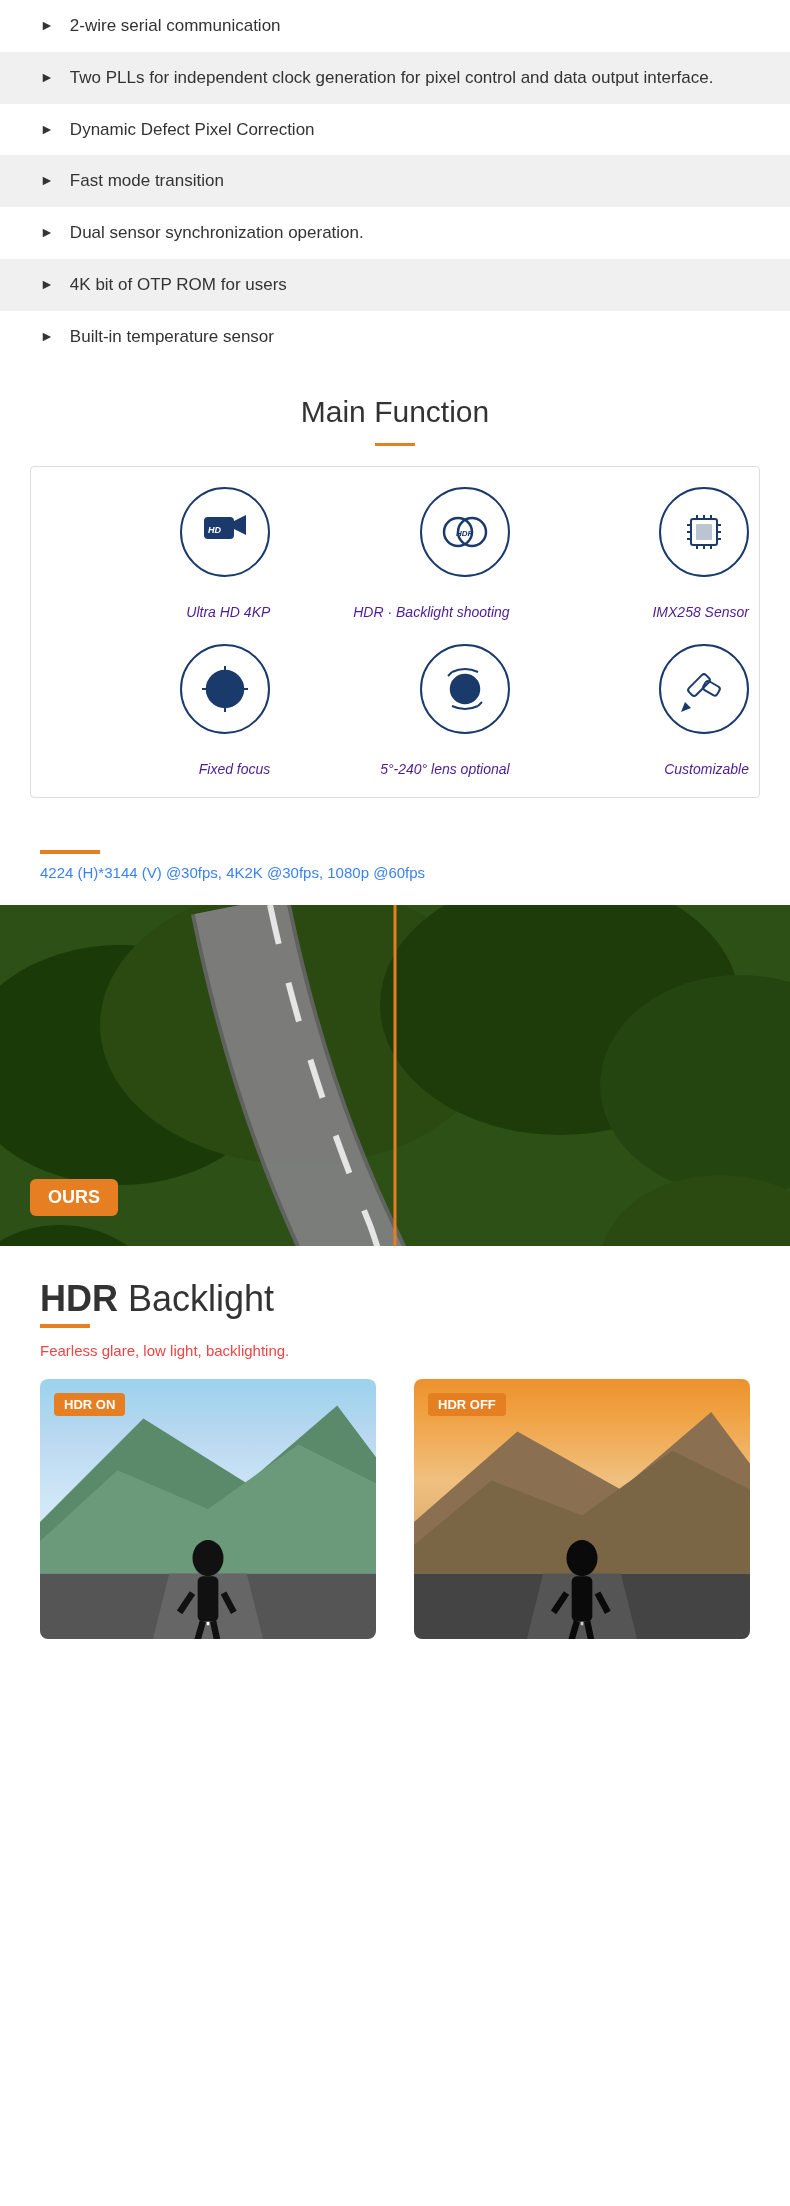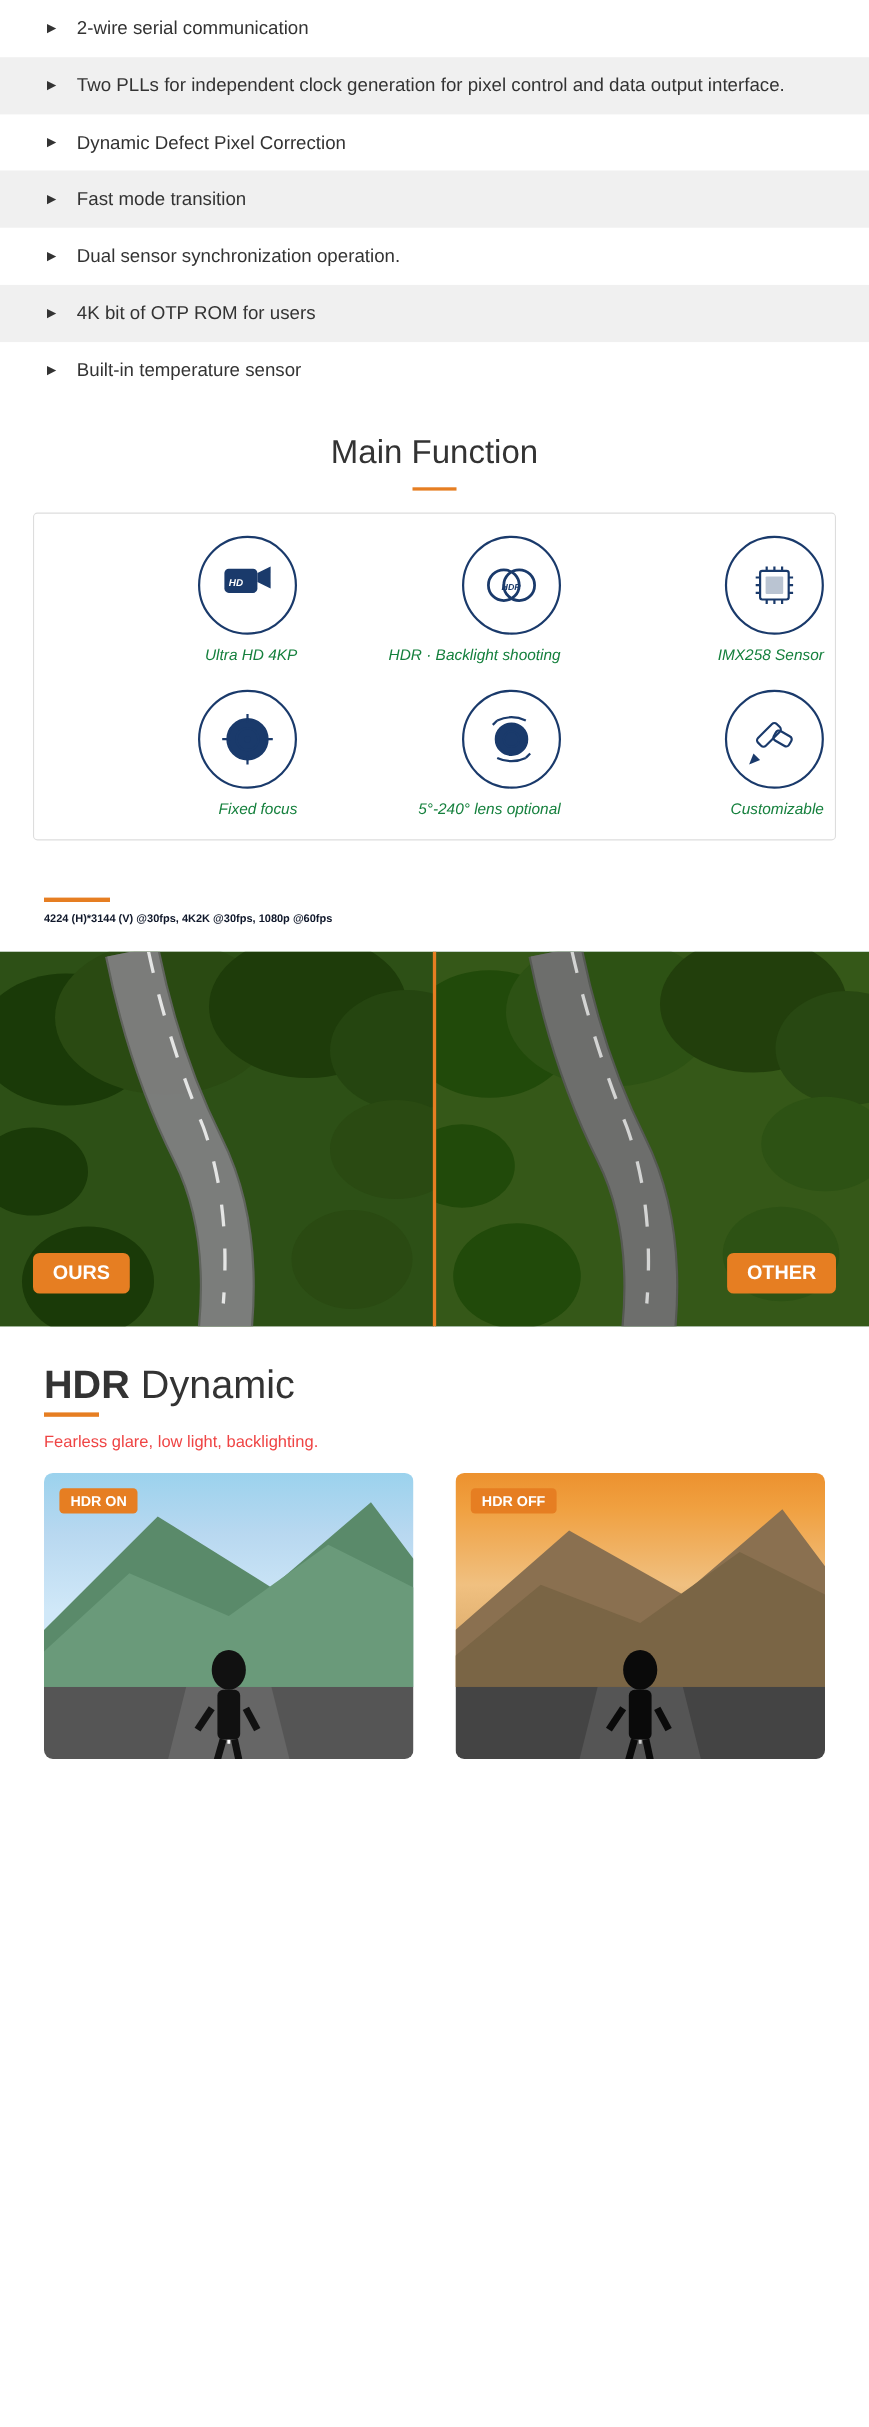--- a/index.html
+++ b/index.html
@@ -80,22 +80,23 @@
       background: #fff;
       color: #1a3a6b;
     }
     .icon-circle svg {
       width: 54px;
       height: 54px;
       fill: #1a3a6b;
     }
     .icon-label {
       font-size: 14px;
-      color: #15803d;
+      color: #4c1d95;
       text-align: center;
+      margin-top: 17px;
     }
 
     
     .fourk-section {
       padding: 24px 40px 8px;
     }
     .fourk-title {
       font-size: 42px;
       font-weight: 900;
       color: #333;
@@ -107,24 +108,23 @@
       font-weight: 400;
       font-size: 36px;
     }
     .fourk-underline {
       width: 60px;
       height: 4px;
       background: #e67e22;
       margin: 4px 0 10px;
     }
     .fourk-subtitle {
-      font-size: 10px;
-      color: #0f172a;
+      font-size: 15px;
+      color: #3b82f6;
       margin-bottom: 16px;
-      font-weight: bold;
     }
 
     
     .comparison-container {
       position: relative;
       width: 790px;
       height: 341px;
       display: flex;
       overflow: hidden;
     }
@@ -359,45 +359,25 @@
       <path d="M120,0 Q140,100 180,180 Q220,260 200,380" stroke="#888" stroke-width="46" fill="none" opacity="0.7"></path>
 
       <path d="M135,0 Q152,80 185,160 Q210,230 203,320" stroke="#fff" stroke-width="3" fill="none" stroke-dasharray="20,20" opacity="0.8"></path>
 
       <ellipse cx="80" cy="300" rx="60" ry="50" fill="#1a3a08"></ellipse>
       <ellipse cx="320" cy="280" rx="55" ry="45" fill="#2a4a12"></ellipse>
     </svg>
     <div class="comparison-badge badge-ours">OURS</div>
   </div>
   <div class="comparison-divider"></div>
-  <div class="comparison-side right">
-    <svg class="road-scene" viewBox="0 0 395 380" preserveAspectRatio="xMidYMid slice">
-
-      <rect width="395" height="380" fill="#355818"></rect>
-      <ellipse cx="50" cy="75" rx="75" ry="58" fill="#214a0a"></ellipse>
-      <ellipse cx="160" cy="55" rx="95" ry="68" fill="#2d5214"></ellipse>
-      <ellipse cx="290" cy="48" rx="85" ry="62" fill="#223f0c"></ellipse>
-      <ellipse cx="375" cy="88" rx="65" ry="52" fill="#284812"></ellipse>
-      <ellipse cx="25" cy="195" rx="48" ry="38" fill="#214a0a"></ellipse>
-      <ellipse cx="355" cy="175" rx="58" ry="43" fill="#2d5214"></ellipse>
-
-      <path d="M110,0 Q130,100 170,180 Q210,260 190,380" stroke="#5a5a5a" stroke-width="50" fill="none" opacity="0.9"></path>
-      <path d="M110,0 Q130,100 170,180 Q210,260 190,380" stroke="#777" stroke-width="46" fill="none" opacity="0.7"></path>
-
-      <path d="M125,0 Q143,80 175,160 Q200,230 193,320" stroke="#fff" stroke-width="3" fill="none" stroke-dasharray="20,20" opacity="0.7"></path>
-      <ellipse cx="75" cy="295" rx="58" ry="48" fill="#214a0a"></ellipse>
-      <ellipse cx="315" cy="275" rx="53" ry="43" fill="#2d5214"></ellipse>
-    </svg>
-    <div class="comparison-badge badge-other">OTHER</div>
-  </div>
 </div>
 
 <div class="hdr-section">
   <div class="hdr-title">
-    <span class="hdr-em">HDR</span><span> Dynamic</span>
+    <span class="hdr-em">HDR</span><span> Backlight</span>
   </div>
   <div class="hdr-underline"></div>
   <div class="hdr-subtitle">Fearless glare, low light, backlighting.</div>
   <div class="hdr-images">
 
     <div class="hdr-image-wrapper">
       <div class="hdr-badge">HDR ON</div>
       <svg width="100%" height="100%" viewBox="0 0 260 260" preserveAspectRatio="xMidYMid slice">
 
         <defs>

